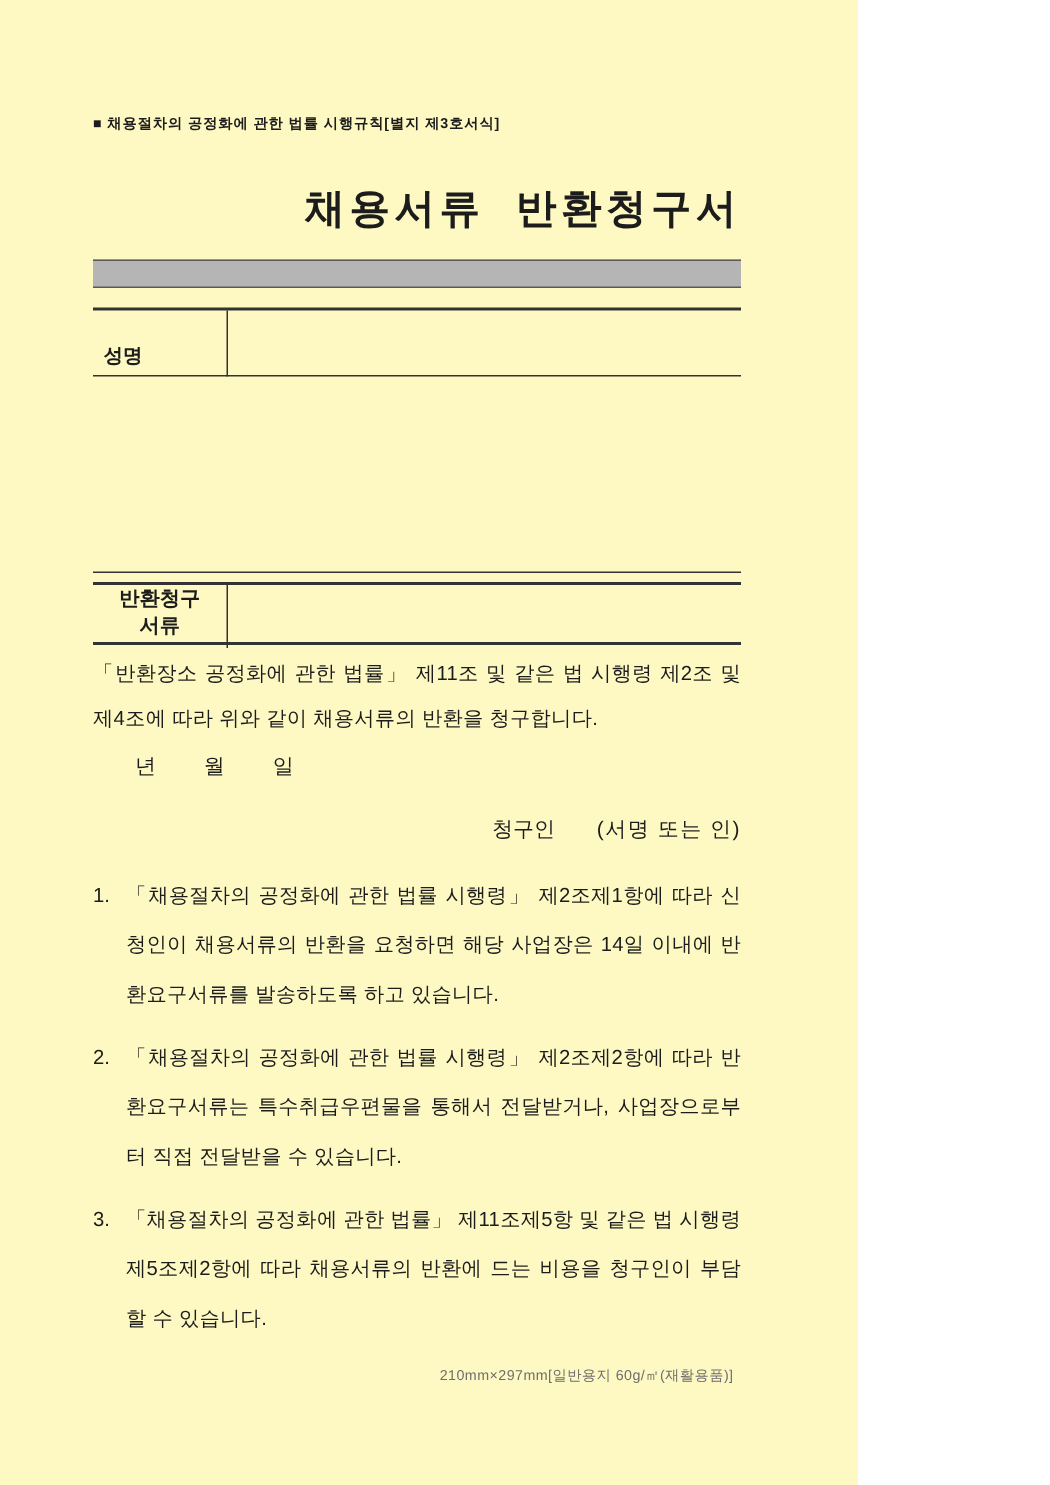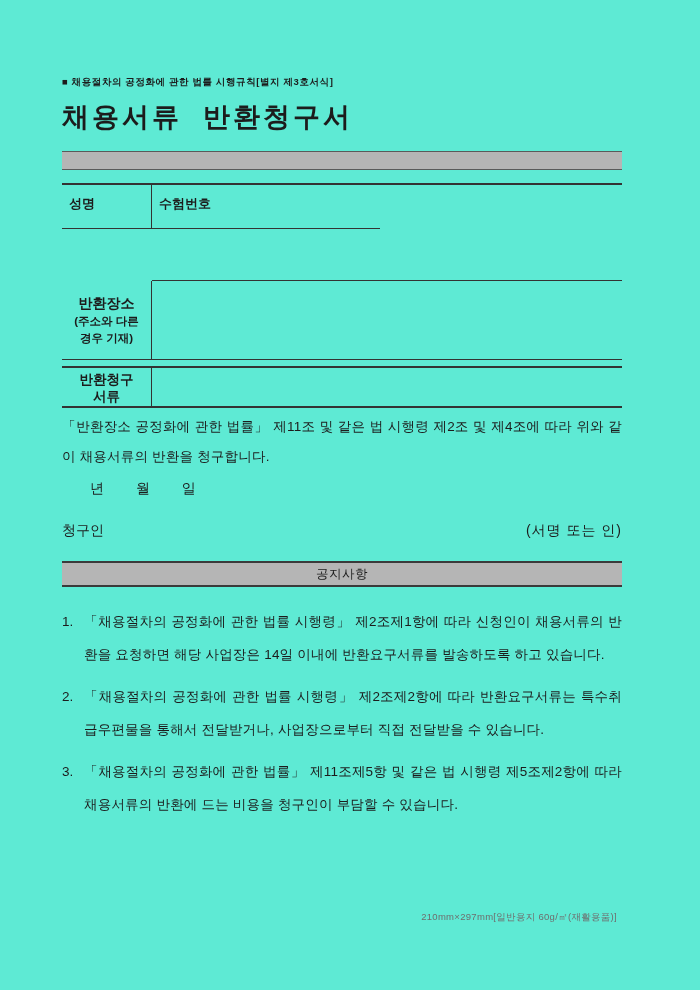--- a/index.html
+++ b/index.html
@@ -1,32 +1,32 @@
 <!DOCTYPE html>
 <html><head>
 <meta charset="utf-8">
 <style>
   html,body { margin:0; padding:0; background:#ffffff; }
   .page {
     position:relative;
-    width:700px; height:990px;
+    width:572px; height:990px;
     box-sizing:border-box;
-    background:#5eead4;
+    background:#fef9c3;
     color:#1c1c1c;
     font-family:"Liberation Sans","DejaVu Sans",sans-serif;
     padding:76px 78px 0 62px;
     overflow:hidden;
   }
   .note {
     font-size:9.5px; font-weight:bold; letter-spacing:0.6px;
     white-space:pre;
   }
   .title {
-    margin-top:10px;
-    text-align:left;
+    margin-top:32px;
+    text-align:right;
     font-size:27px; font-weight:bold; letter-spacing:3px;
     white-space:pre;
   }
   .bar1 {
     margin-top:16px; height:17px;
     background:#b5b5b5;
     border-top:1px solid #5a5a5a;
     border-bottom:1px solid #5a5a5a;
   }
   
@@ -42,59 +42,59 @@
   .tbl .lbl {
     border-right:1px solid #333;
     display:flex; flex-direction:column;
     align-items:center; justify-content:center;
     font-weight:bold; font-size:14px; text-align:center;
     white-space:pre; line-height:1.25;
   }
   .tbl .bb { border-bottom:1px solid #333; }
   .tbl .br { border-right:1px solid #333; }
   .cell {
-    padding:10px 7px;
+    padding:21px 7px;
     font-weight:bold; font-size:13px;
   }
   .cell.empty { font-weight:normal; }
   .span2 { grid-column:2 / 4; }
   .sublbl { font-size:11.5px; font-weight:bold; margin-top:2px; line-height:1.25; }
   
   .tbl2 {
     margin-top:6px;
     display:grid;
     grid-template-columns:90px 1fr;
     border-top:2px solid #333;
     border-bottom:2px solid #333;
     height:38px;
     font-size:13px;
   }
   .tbl2 .lbl {
     border-right:1px solid #333;
     display:flex; flex-direction:column;
-    align-items:center; justify-content:flex-end;
+    align-items:center; justify-content:flex-start;
     font-weight:bold; font-size:13.5px; line-height:1.3; text-align:center;
   }
   .decl {
     margin-top:4px;
     font-size:13.5px; line-height:30px;
     text-align:justify;
     letter-spacing:0.2px;
   }
   .date-line {
     margin-top:8px;
     font-size:14px;
   }
   .date-line span { margin-left:28px; }
   .sig-line {
     margin-top:24px;
     display:flex; align-items:baseline;
     font-size:14px;
   }
-  .sig-claimant { }
+  .sig-claimant { margin-left:266px; }
   .sig-note { margin-left:auto; letter-spacing:1px; }
   .addressee {
     margin-top:14px;
     font-size:14.5px; letter-spacing:1.5px;
   }
   .notice-bar {
     margin-top:21px; height:22px;
     background:#b5b5b5;
     border-top:2px solid #3a3a3a;
     border-bottom:2px solid #3a3a3a;
@@ -121,31 +121,23 @@
 
   <div class="title">채용서류  반환청구서</div>
 
   <div class="bar1"></div>
 
   <div class="tbl">
 
     <div class="cell bb br">
       <span>성명</span>
     </div>
-    <div class="cell bb">
-      <span>수험번호</span>
-    </div>
 
     <div class="cell empty span2 bb"></div>
 
-    <div class="lbl">
-      <span>반환장소</span>
-      <span class="sublbl">(주소와 다른</span>
-      <span class="sublbl">경우 기재)</span>
-    </div>
     <div class="cell empty span2"></div>
   </div>
 
   <div class="tbl2">
     <div class="lbl">
       <span>반환청구</span>
       <span>서류</span>
     </div>
     <div class="cell empty"></div>
   </div>
@@ -157,23 +149,20 @@
     <span>월</span>
     <span>일</span>
   </div>
 
   <div class="sig-line">
     <span class="sig-claimant">청구인</span>
     <span class="sig-note">(서명 또는 인)</span>
   </div>
 
 
-  <div class="notice-bar">
-    <span>공지사항</span>
-  </div>
 
   <div class="notice-list">
     <div class="notice-item">
       <span class="num">1.</span>
       <span class="txt">「채용절차의 공정화에 관한 법률 시행령」 제2조제1항에 따라 신청인이 채용서류의 반환을 요청하면 해당 사업장은 14일 이내에 반환요구서류를 발송하도록 하고 있습니다.</span>
     </div>
     <div class="notice-item">
       <span class="num">2.</span>
       <span class="txt">「채용절차의 공정화에 관한 법률 시행령」 제2조제2항에 따라 반환요구서류는 특수취급우편물을 통해서 전달받거나, 사업장으로부터 직접 전달받을 수 있습니다.</span>
     </div>

